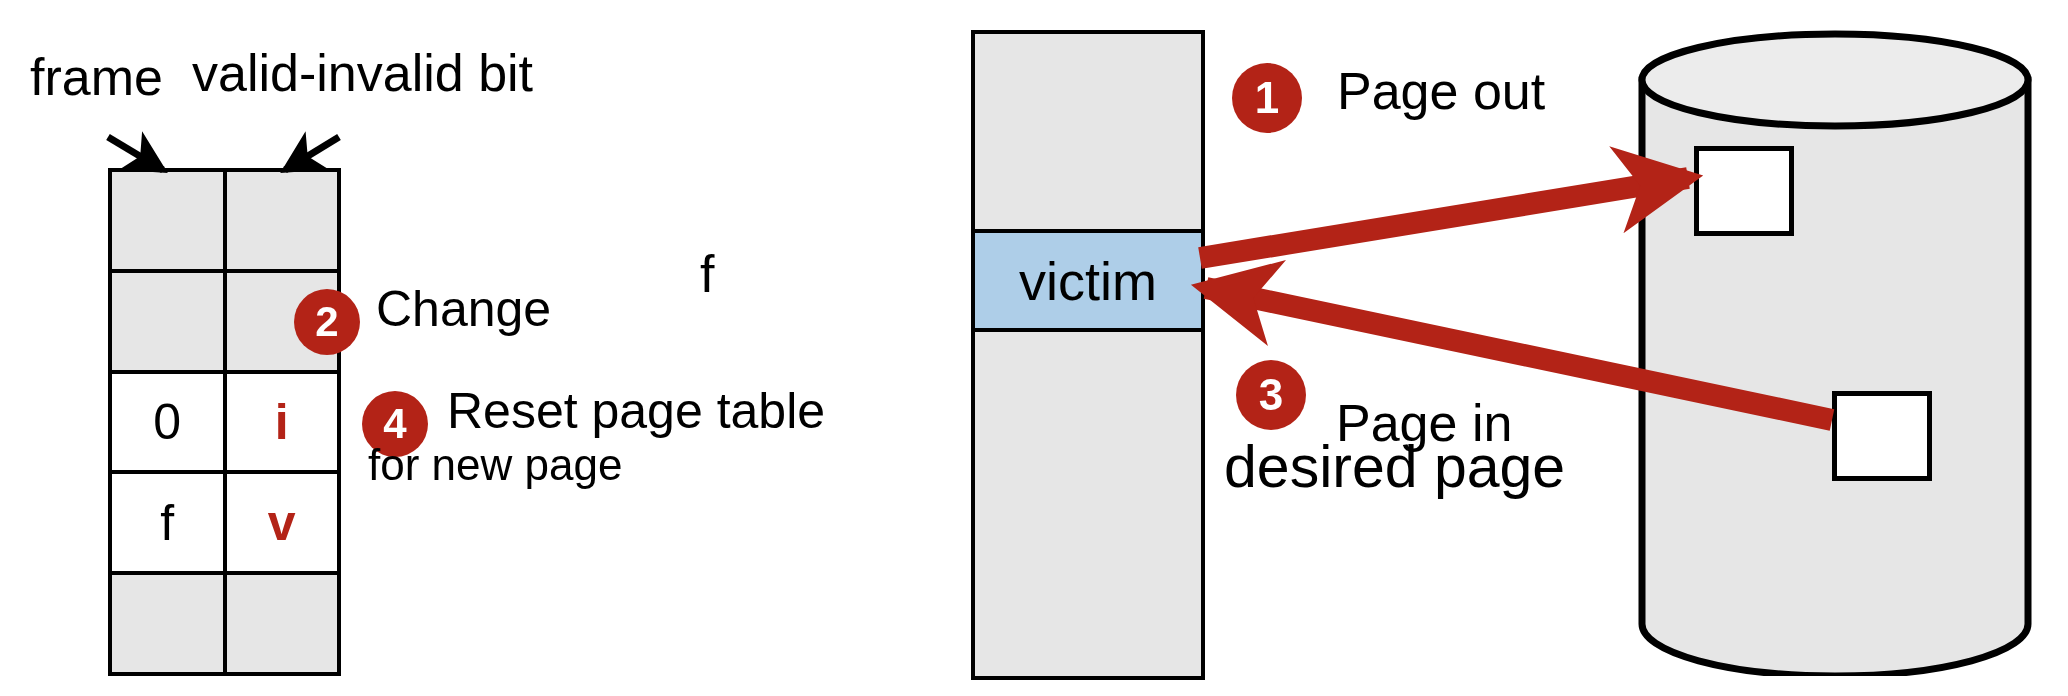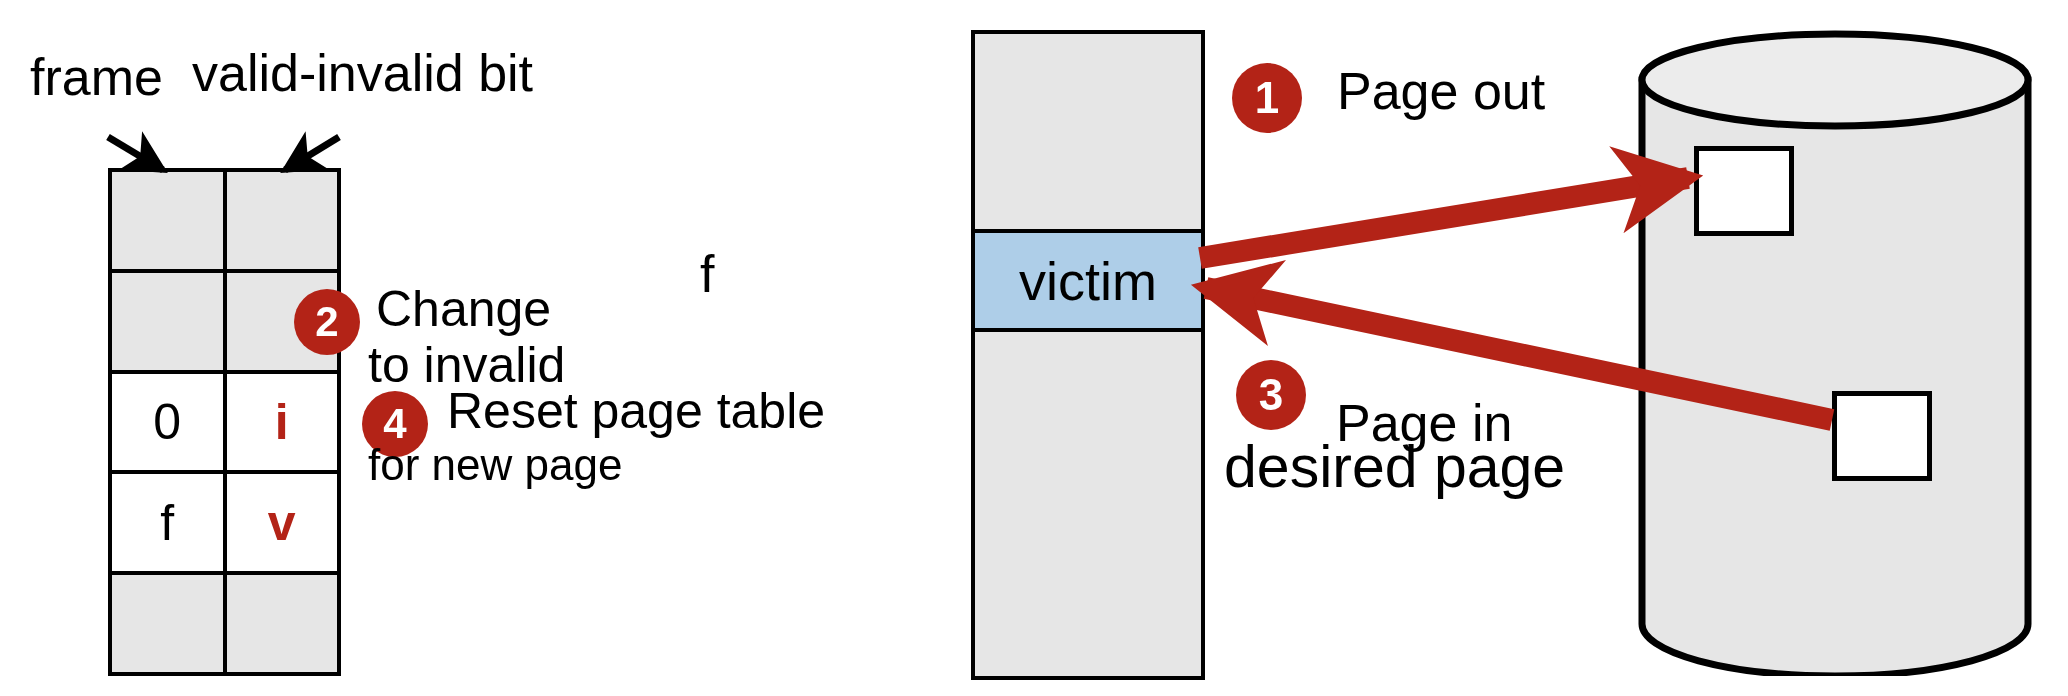--- a/index.html
+++ b/index.html
@@ -71,21 +71,20 @@
     <div class="pt-row">
       <div class="pt-cell gray"></div>
       <div class="pt-cell gray"></div>
     </div>
   </div>
 
   <div class="badge" style="left:294px;top:289px;width:66px;height:66px;font-size:42px;">
     <span>2</span>
   </div>
   <div class="lbl" style="left:376px;top:281px;font-size:50px;">Change</div>
-  <div class="lbl" style="left:368px;top:337px;font-size:50px;">to invalid</div>
 
   <div class="badge" style="left:362px;top:391px;width:66px;height:66px;font-size:42px;">
     <span>4</span>
   </div>
   <div class="lbl" style="left:447px;top:383px;font-size:50px;">Reset page table</div>
   <div class="lbl" style="left:368px;top:440px;font-size:44px;">for new page</div>
 
   <div class="lbl" style="left:700px;top:245px;font-size:52px;">f</div>
 
   <div class="frames">

